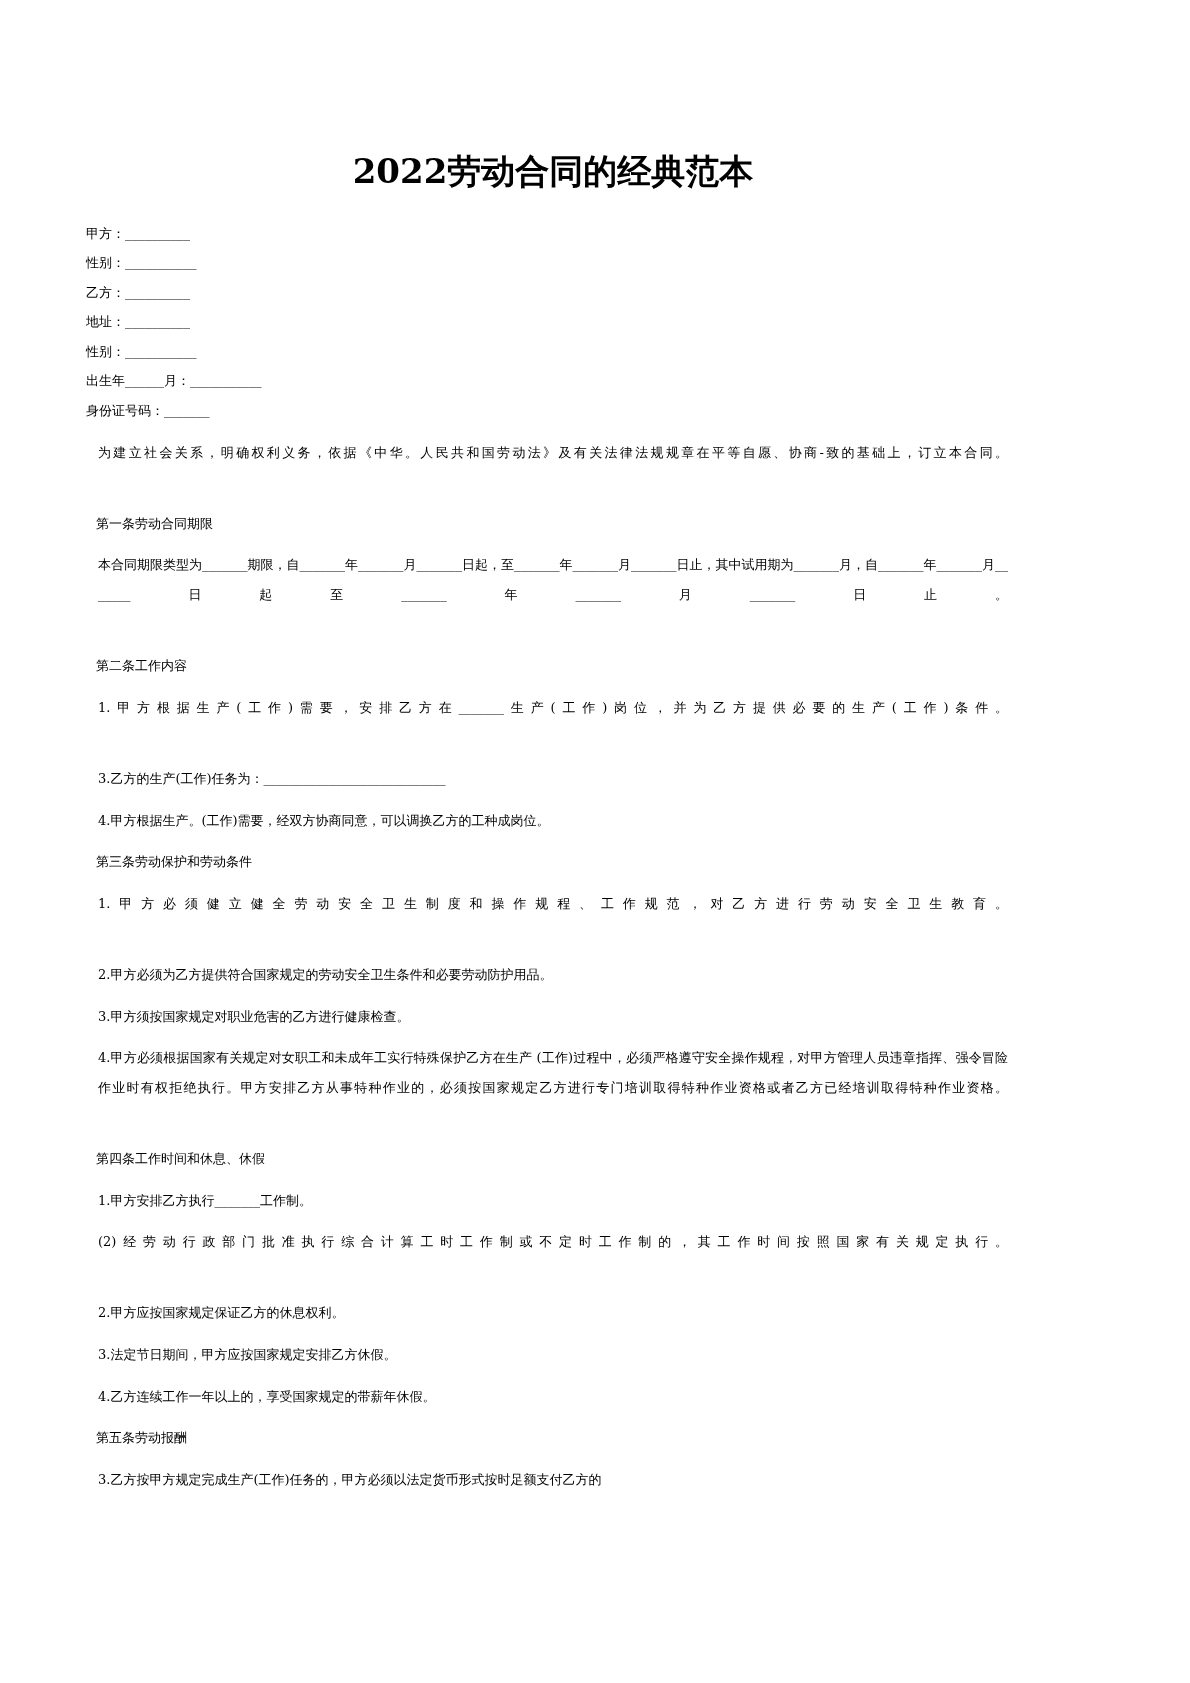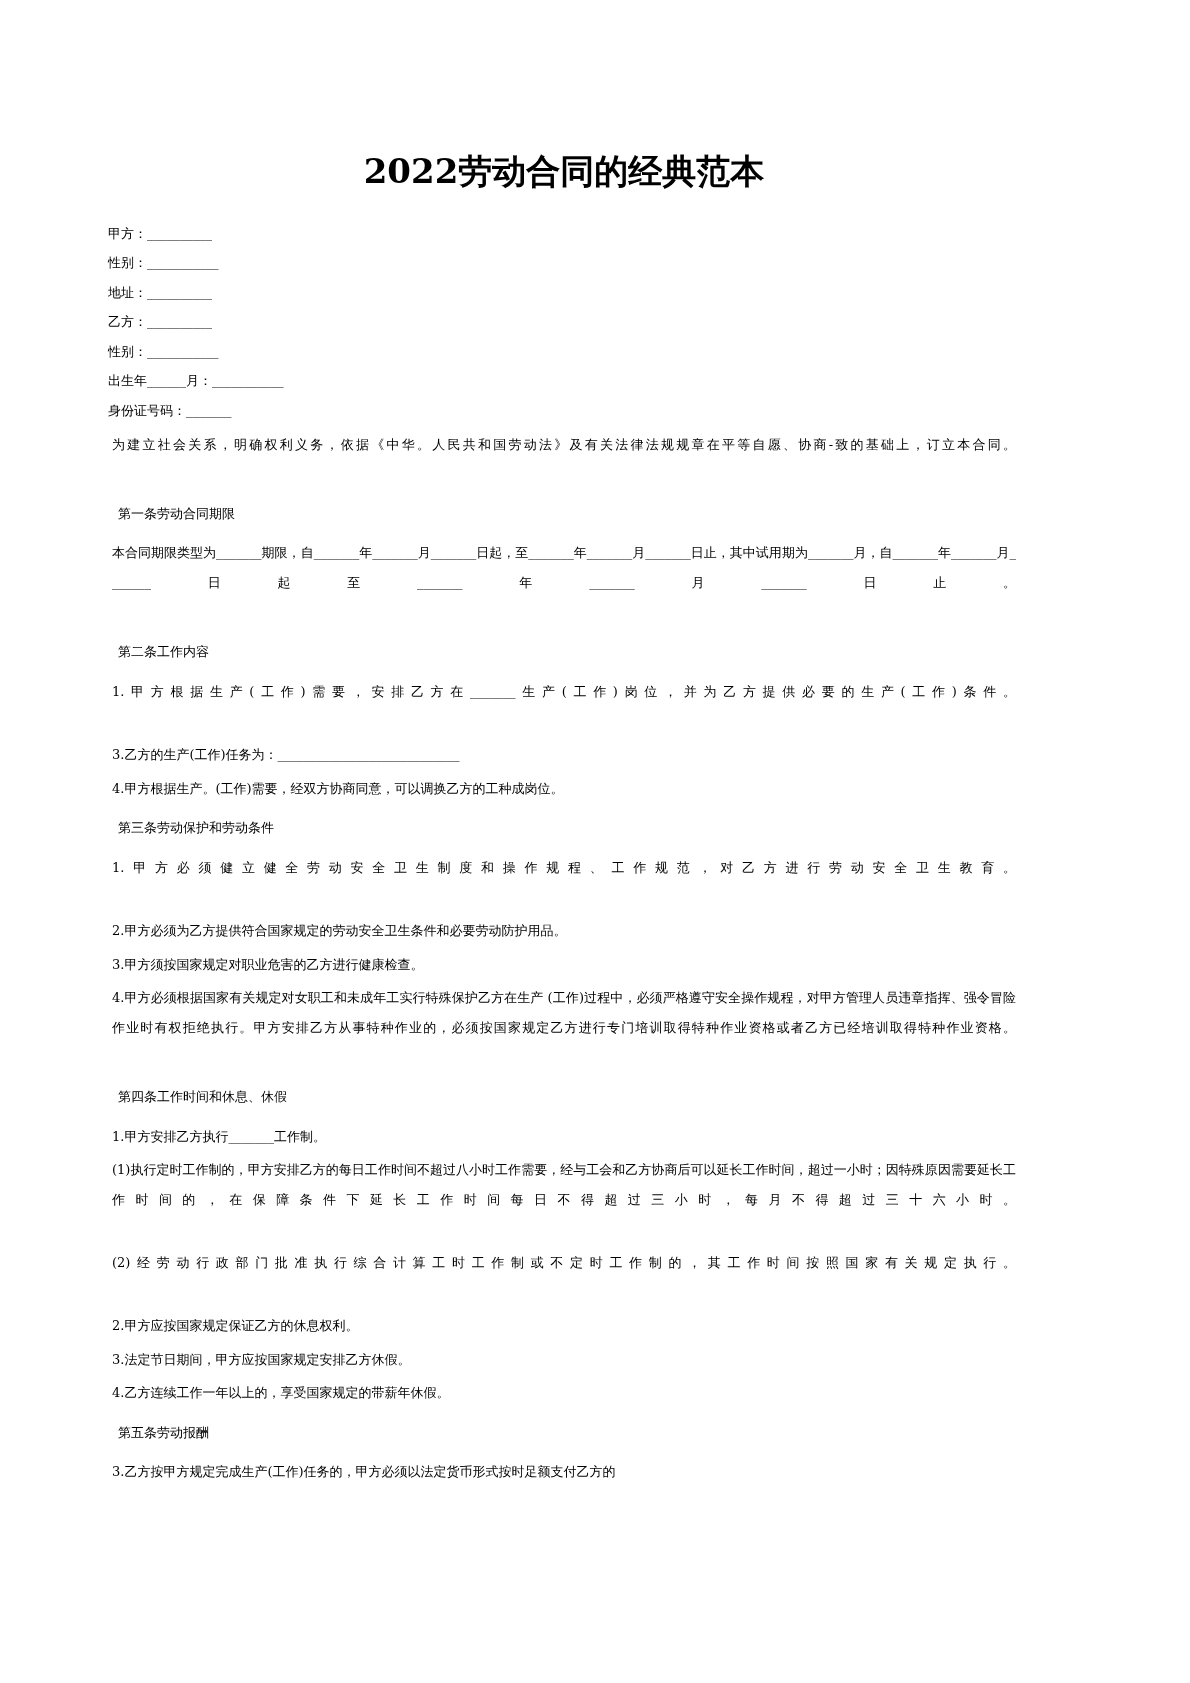--- a/index.html
+++ b/index.html
@@ -11,21 +11,21 @@
     width: 1190px;
     height: 1683px;
     font-family: "DejaVu Serif", "Liberation Serif", serif;
     color: #000000;
     overflow: hidden;
   }
   .page {
     width: 1190px;
     height: 1271px;
     box-sizing: border-box;
-    padding: 150px 170px 0 108px;
+    padding: 150px 170px 0 86px;
     position: relative;
   }
   .doc-title {
     font-size: 34px;
     font-weight: bold;
     text-align: center;
     letter-spacing: 0px;
     margin: 0 0 26px 0;
     line-height: 1.25;
   }
@@ -38,21 +38,21 @@
   .line {
     margin: 0;
     padding: 0;
     white-space: pre-wrap;
     word-break: break-all;
   }
   .field-line {
     white-space: pre;
   }
   .para {
-    margin: 4px;
+    margin: 12px;
     padding: 0;
     text-align: justify;
     text-justify: inter-ideograph;
     word-break: break-all;
   }
   .heading-line {
     margin: 10px;
     padding: 0;
   }
   
@@ -71,23 +71,23 @@
 <div class="page">
 
   <h1 class="doc-title">2022劳动合同的经典范本</h1>
 
   <div class="body-block">
 
     <div class="field-line line"><span>甲方：</span><span>__________</span></div>
 
     <div class="field-line line"><span>性别：</span><span>___________</span></div>
 
+    <div class="field-line line"><span>乙方：</span><span>__________</span></div>
+
     <div class="field-line line"><span>地址：</span><span>__________</span></div>
-
-    <div class="field-line line"><span>乙方：</span><span>__________</span></div>
 
     <div class="field-line line"><span>性别：</span><span>___________</span></div>
 
     <div class="field-line line"><span>出生年</span><span>______</span><span>月：</span><span>___________</span></div>
 
 
     <div class="field-line line"><span>身份证号码：</span><span>_______</span></div>
 
     <p class="para justify-all">为建立社会关系，明确权利义务，依据《中华。人民共和国劳动法》及有关法律法规规章在平等自愿、协商-致的基础上，订立本合同。</p>
 
@@ -100,21 +100,20 @@
     <p class="para">4.甲方根据生产。(工作)需要，经双方协商同意，可以调换乙方的工种成岗位。</p>
 
     <div class="heading-line">第三条劳动保护和劳动条件</div>
     <p class="para justify-all">1.甲方必须健立健全劳动安全卫生制度和操作规程、工作规范，对乙方进行劳动安全卫生教育。</p>
     <p class="para">2.甲方必须为乙方提供符合国家规定的劳动安全卫生条件和必要劳动防护用品。</p>
     <p class="para">3.甲方须按国家规定对职业危害的乙方进行健康检查。</p>
     <p class="para justify-all">4.甲方必须根据国家有关规定对女职工和未成年工实行特殊保护乙方在生产 (工作)过程中，必须严格遵守安全操作规程，对甲方管理人员违章指挥、强令冒险作业时有权拒绝执行。甲方安排乙方从事特种作业的，必须按国家规定乙方进行专门培训取得特种作业资格或者乙方已经培训取得特种作业资格。</p>
 
     <div class="heading-line">第四条工作时间和休息、休假</div>
     <p class="para">1.甲方安排乙方执行_______工作制。</p>
-    <p class="para justify-all">(1)执行定时工作制的，甲方安排乙方的每日工作时间不超过八小时工作需要，经与工会和乙方协商后可以延长工作时间，超过一小时；因特殊原因需要延长工作时间的，在保障条件下延长工作时间每日不得超过三小时，每月不得超过三十六小时。</p>
     <p class="para justify-all">(2)经劳动行政部门批准执行综合计算工时工作制或不定时工作制的，其工作时间按照国家有关规定执行。</p>
     <p class="para">2.甲方应按国家规定保证乙方的休息权利。</p>
     <p class="para">3.法定节日期间，甲方应按国家规定安排乙方休假。</p>
     <p class="para">4.乙方连续工作一年以上的，享受国家规定的带薪年休假。</p>
 
     <div class="heading-line">第五条劳动报酬</div>
     <p class="para">3.乙方按甲方规定完成生产(工作)任务的，甲方必须以法定货币形式按时足额支付乙方的</p>
 
   </div>
 </div>

